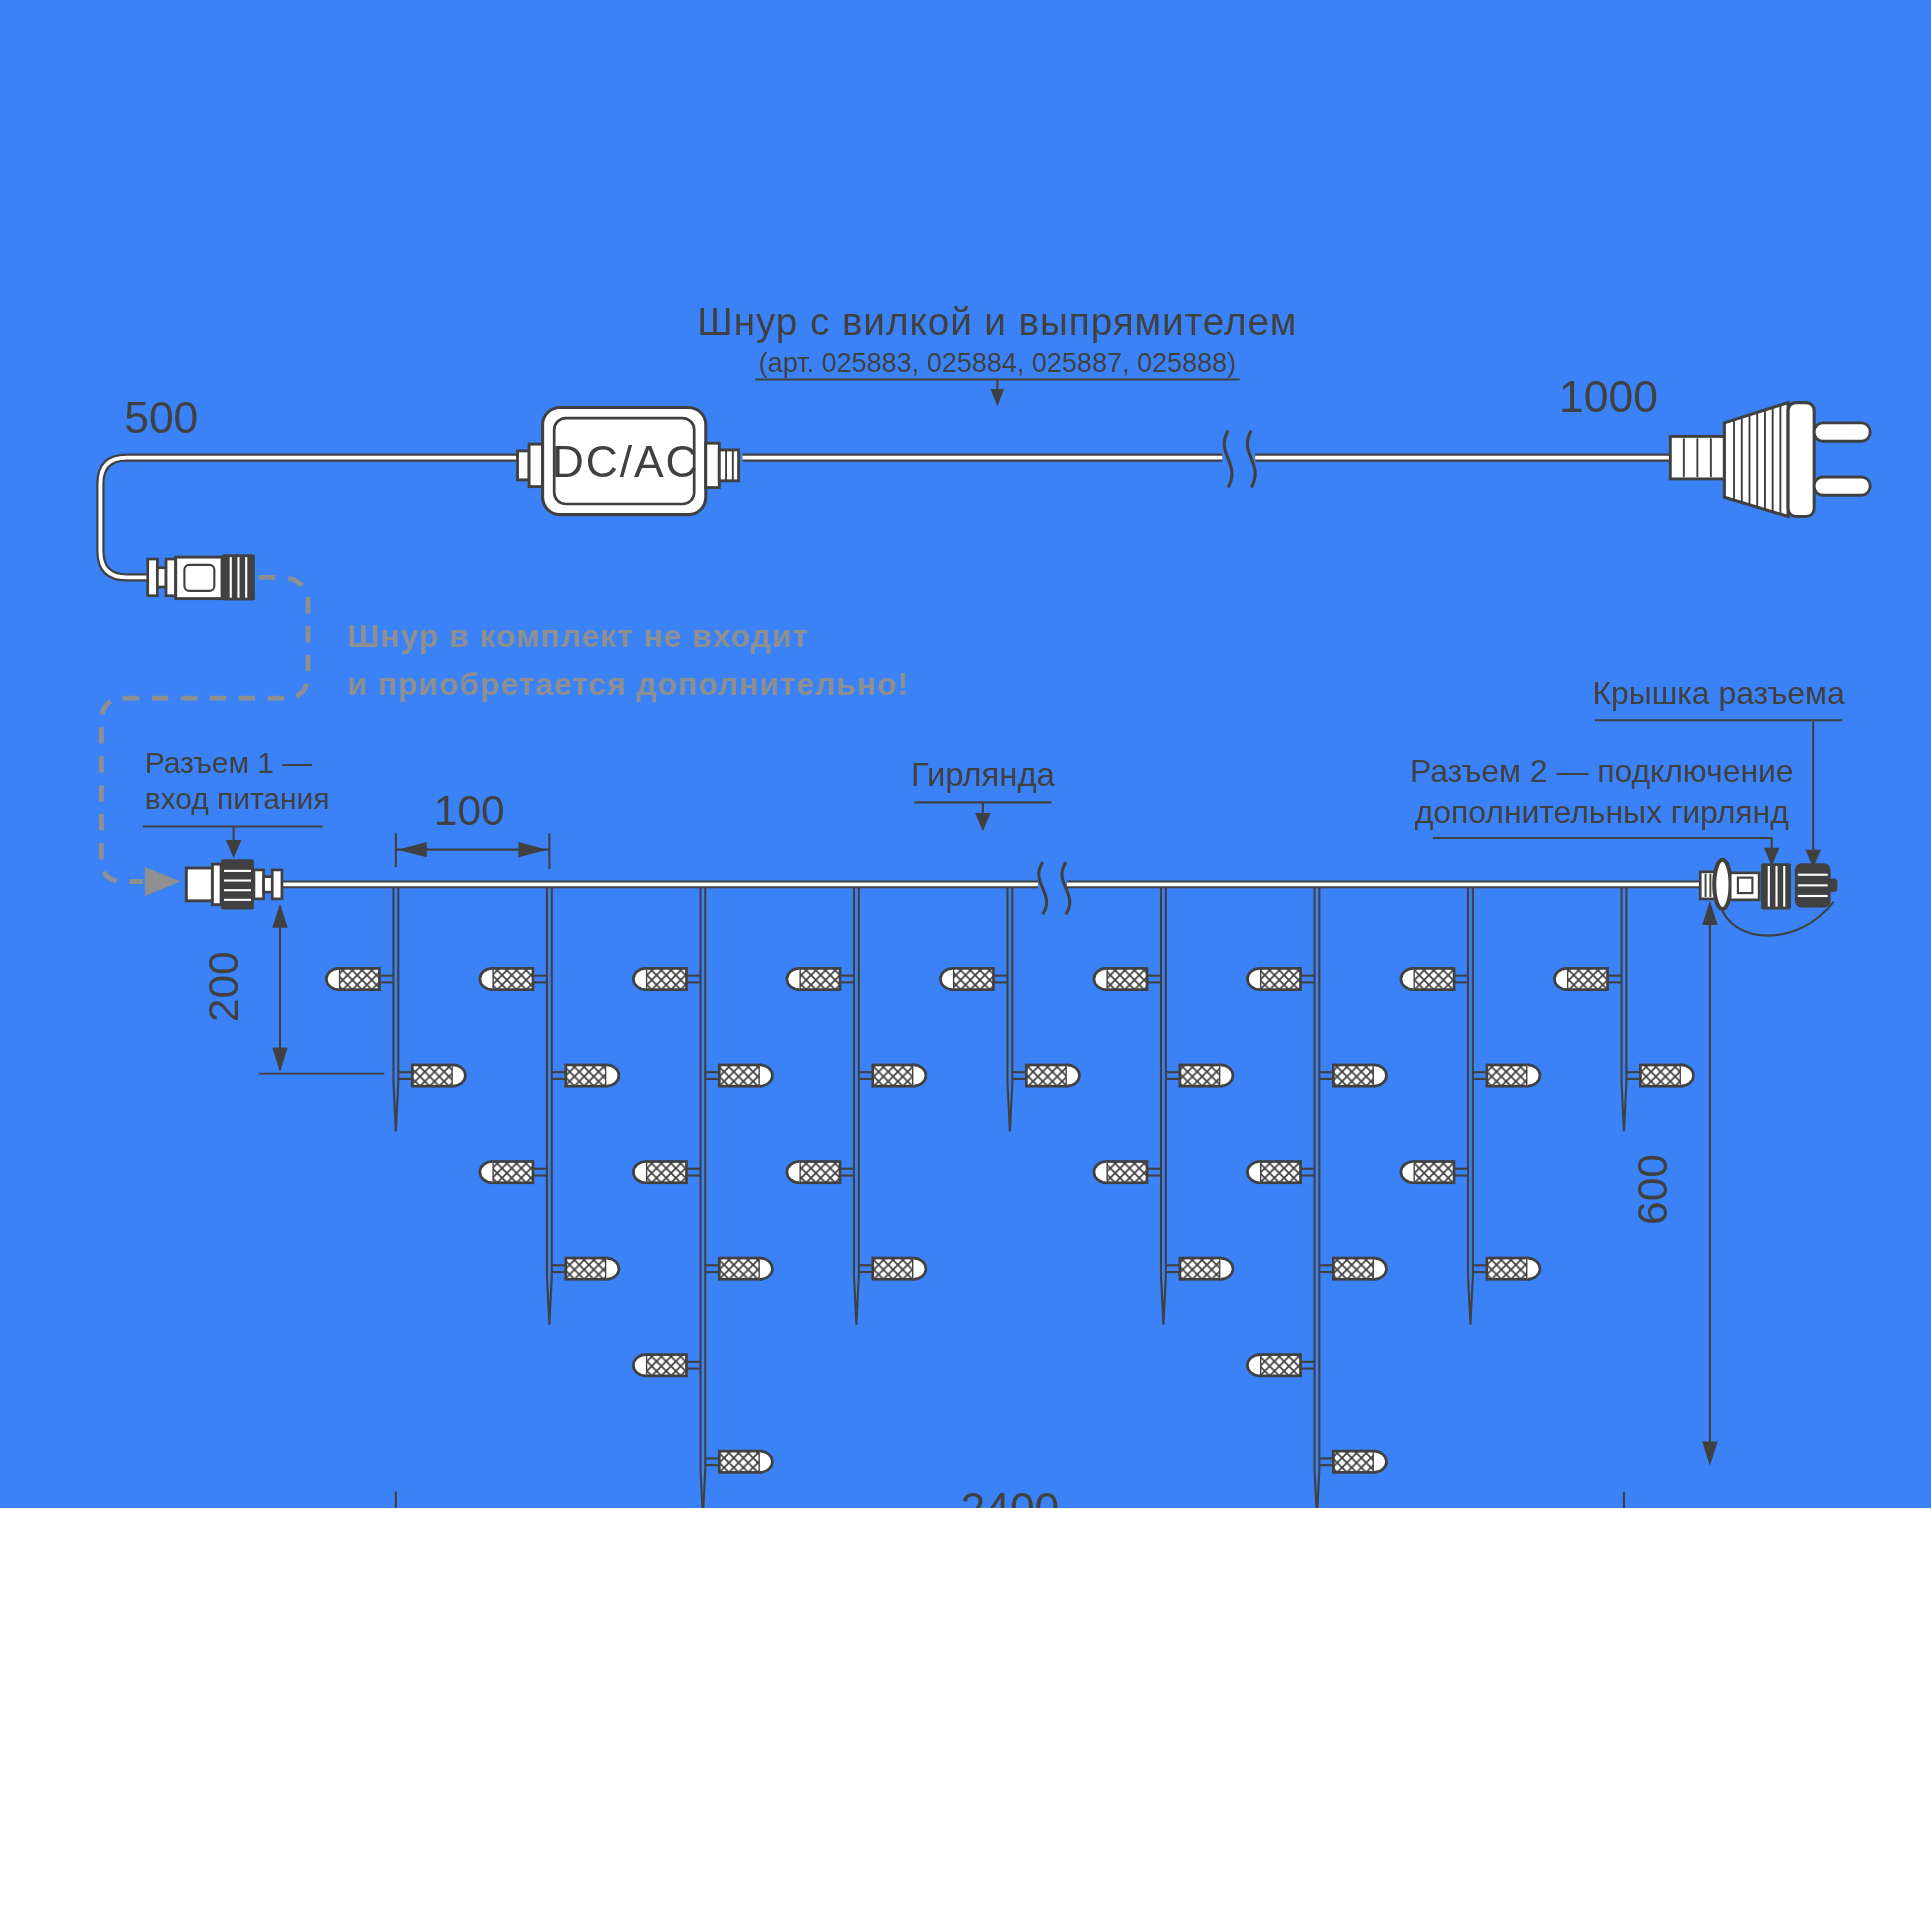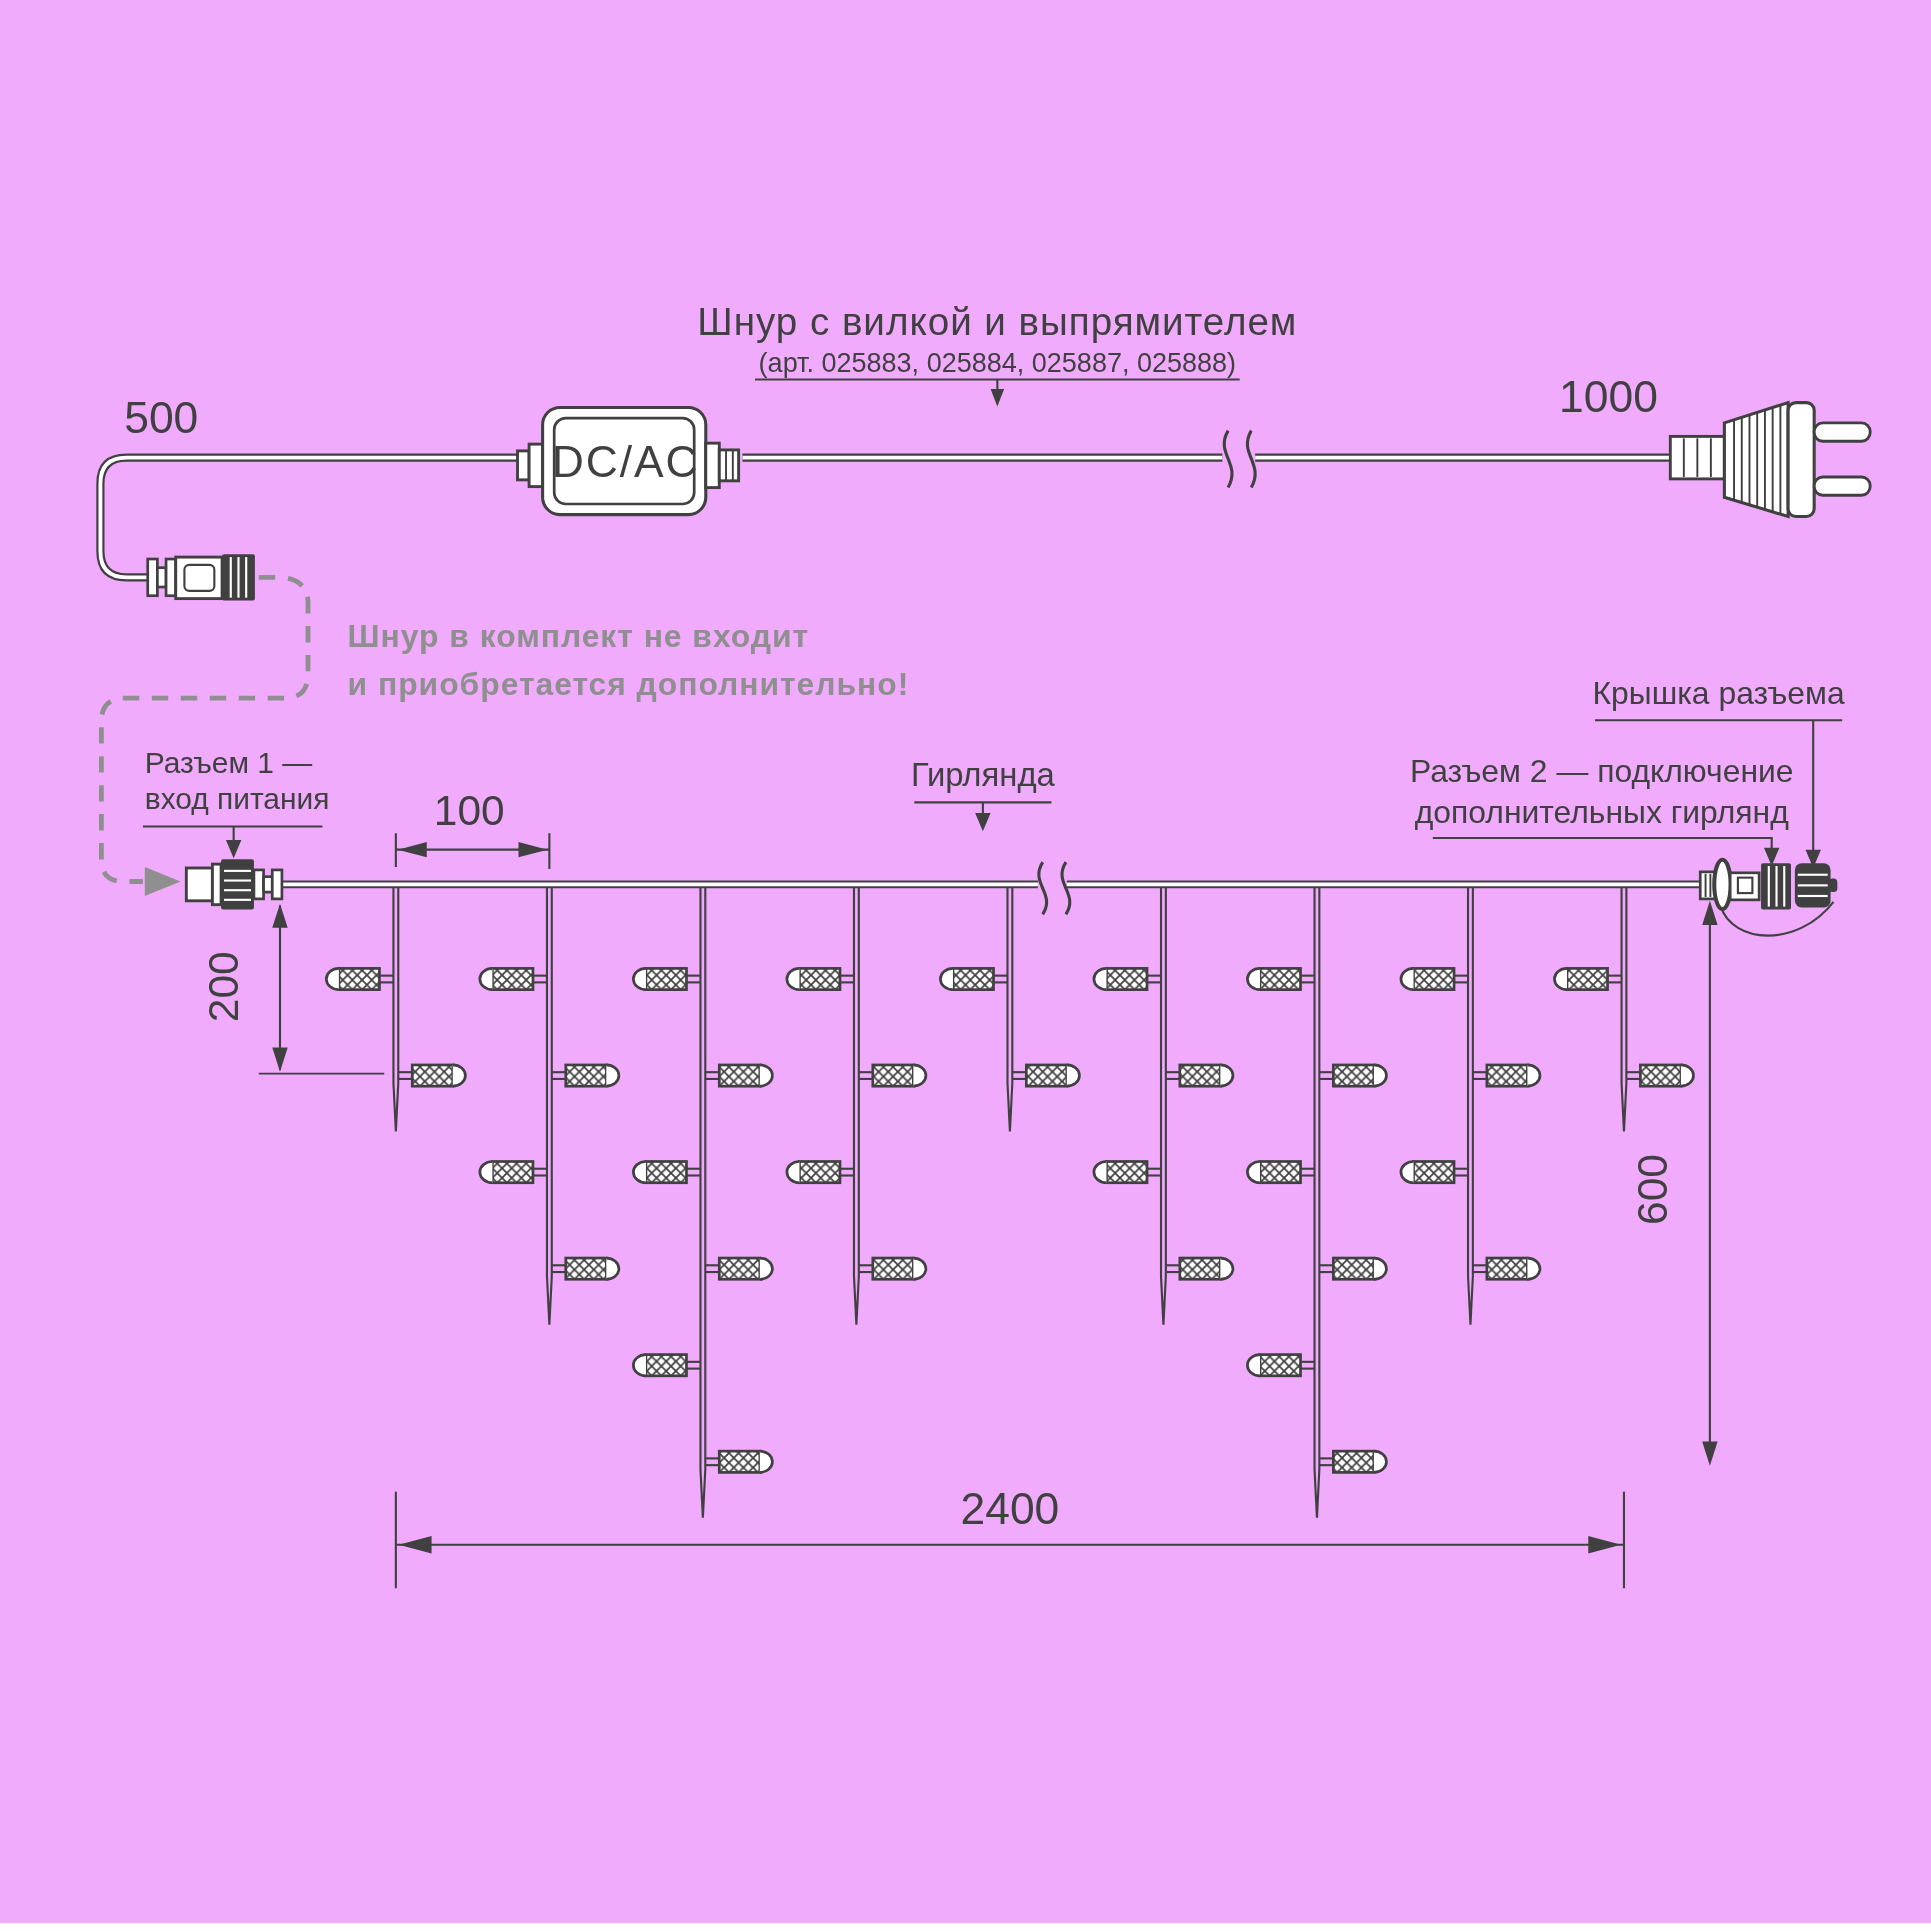--- a/index.html
+++ b/index.html
@@ -1,16 +1,16 @@
 <!DOCTYPE html>
 <html><head>
 <meta charset="utf-8">
 <style>
   html,body{margin:0;padding:0;background:#fff;}
-  #stage{position:relative;width:1931px;height:1923px;background:#f0abfc;overflow:hidden;}
+  #stage{position:relative;width:1931px;height:1508px;background:#3b82f6;overflow:hidden;}
   svg{position:absolute;left:0;top:0;}
   text{font-family:"Liberation Sans", sans-serif;fill:#404040;}
   .f46{font-size:46px;}
   .f44{font-size:44px;}
   .f40{font-size:40px;letter-spacing:1px;}
   .f28{font-size:28px;}
   .f33{font-size:33px;}
   .f31{font-size:31px;}
   .f34{font-size:34px;}
   .fdcac{font-size:46px;letter-spacing:2px;}

